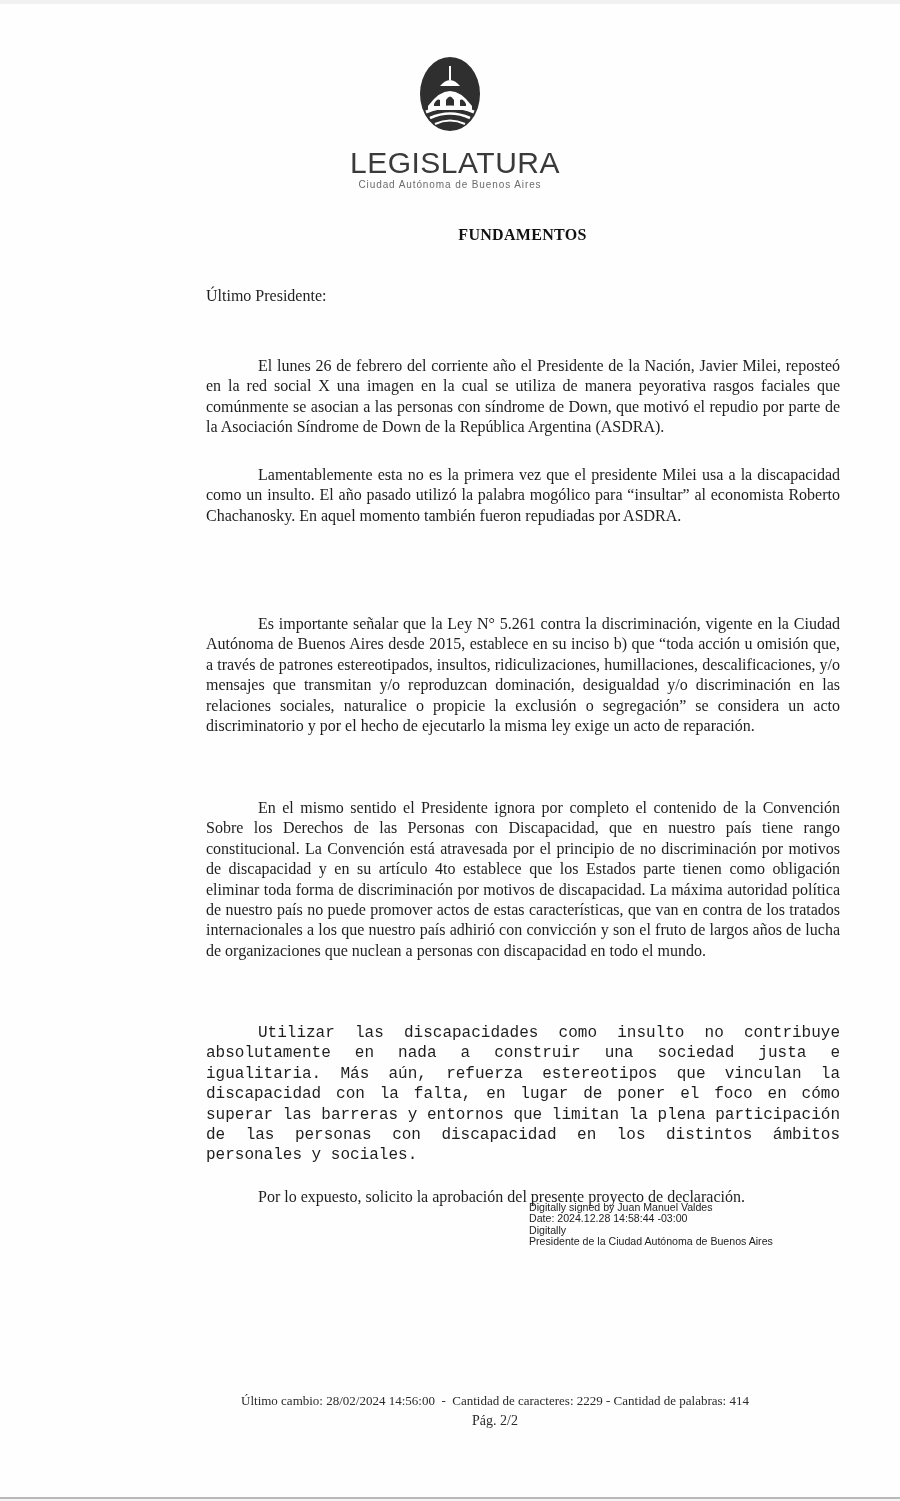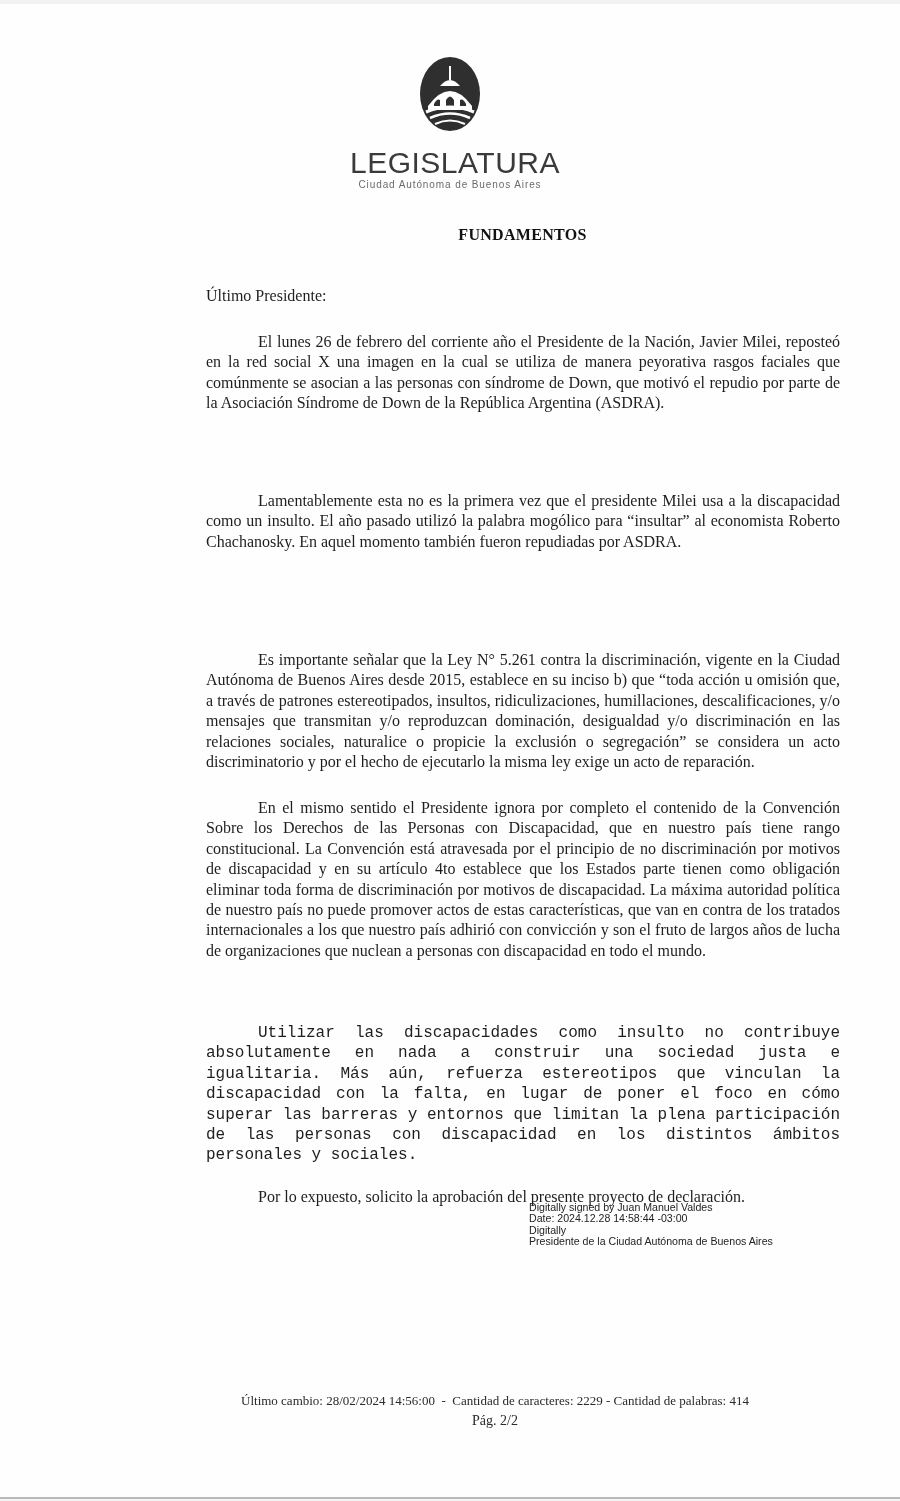--- a/index.html
+++ b/index.html
@@ -28,23 +28,23 @@
       position: absolute; left: 0; top: 226px; width: 1045px; text-align: center;
       font-weight: bold; font-size: 16px; letter-spacing: 0.3px; color: #111;
     }
     .salutation { position: absolute; left: 206px; top: 287px; font-size: 16px; color: #1f1f1f; }
 
     .para {
       position: absolute; left: 206px; width: 634px; margin: 0;
       font-size: 16px; line-height: 20.4px; text-align: justify; text-indent: 52px;
       color: #1e1e1e;
     }
-    #p1 { top: 332px; }
-    #p2 { top: 491px; }
-    #p3 { top: 650px; }
+    #p1 { top: 356px; }
+    #p2 { top: 465px; }
+    #p3 { top: 614px; }
     #p4 { top: 798px; font-family: Liberation Serif, serif; }
     #p5 { top: 1023px; font-family: Liberation Mono, monospace; }
     #p6 { top: 1166px; text-indent: 0; left: 258px; width: 600px; text-align: left; margin-top: 21px; }
 
     .signature {
       position: absolute; left: 487px; top: 1202px;
       font-family: "Liberation Sans", "DejaVu Sans", sans-serif; font-size: 10.6px; line-height: 11.4px;
       color: #222;
     }
     .signature div { white-space: nowrap; padding-left: 42px; }

